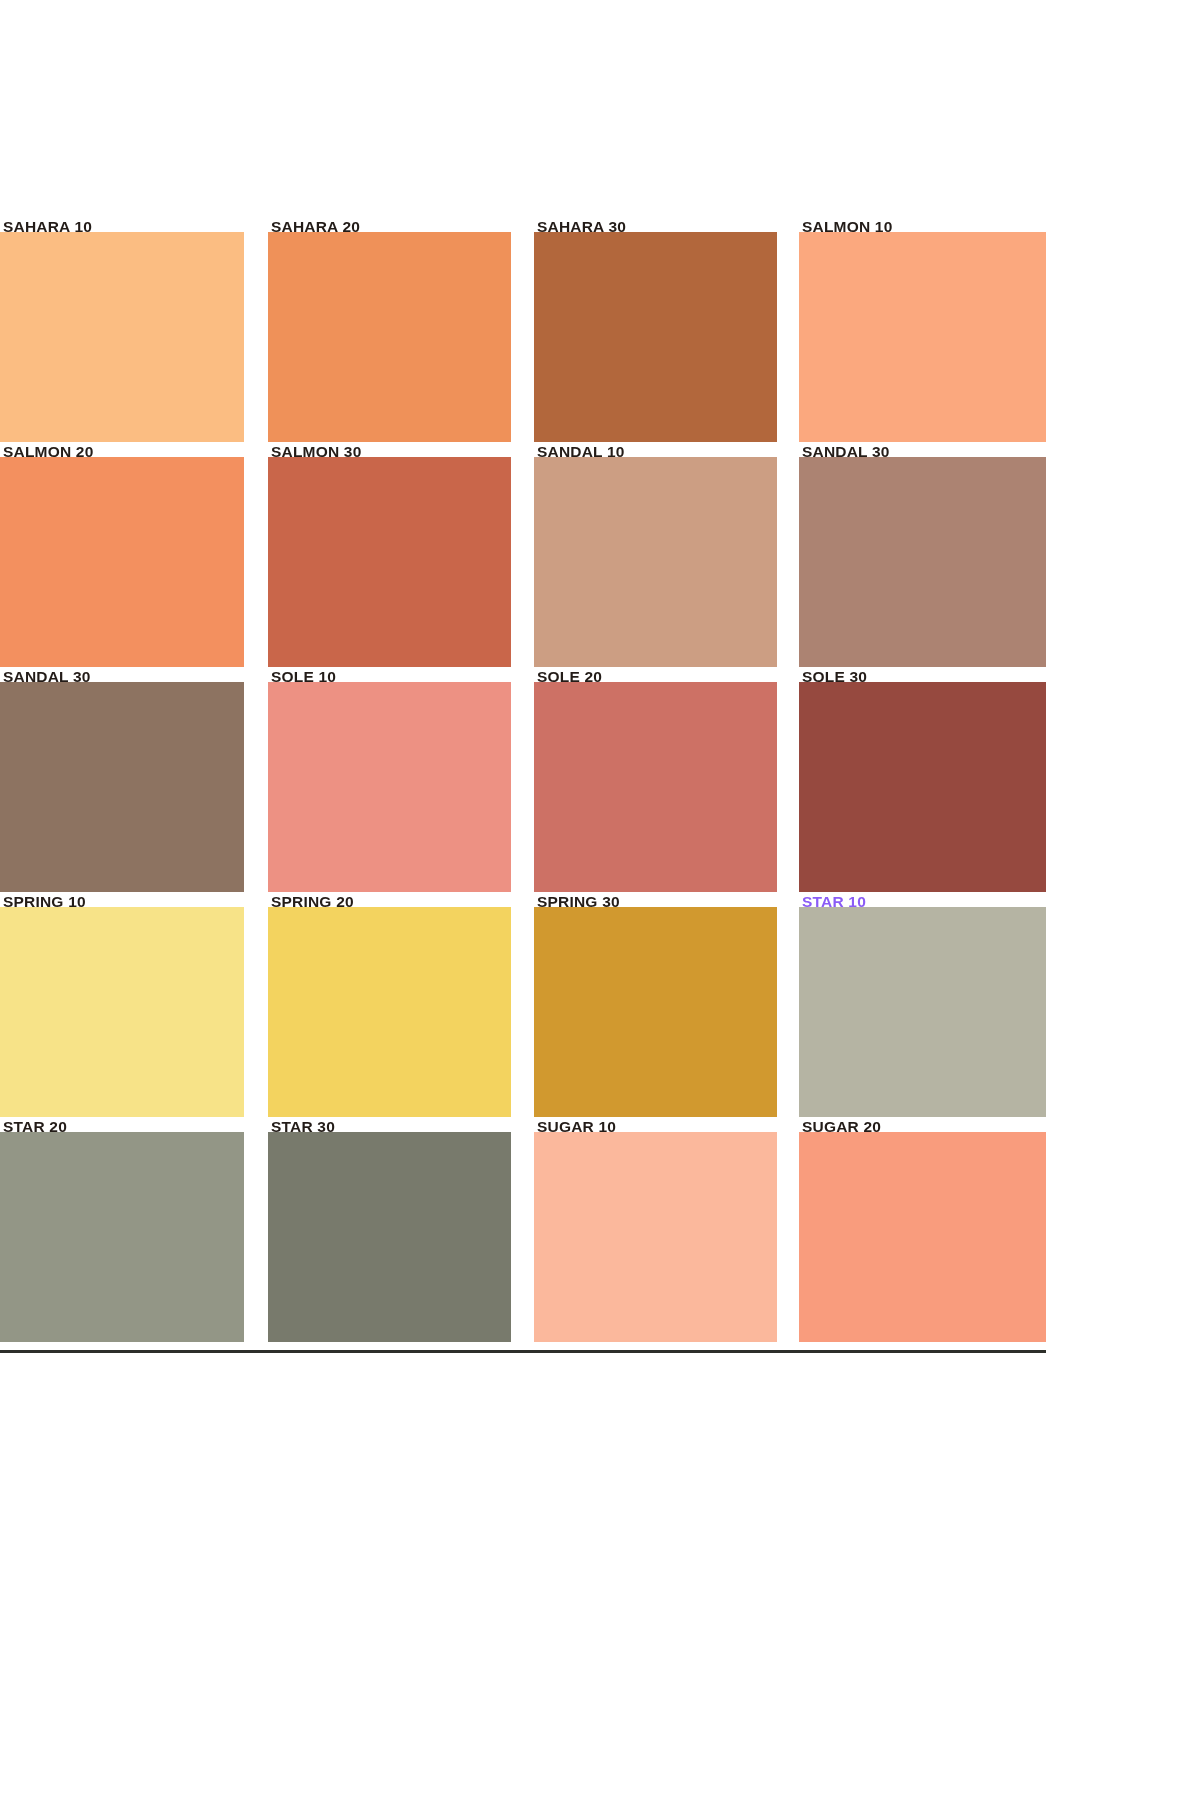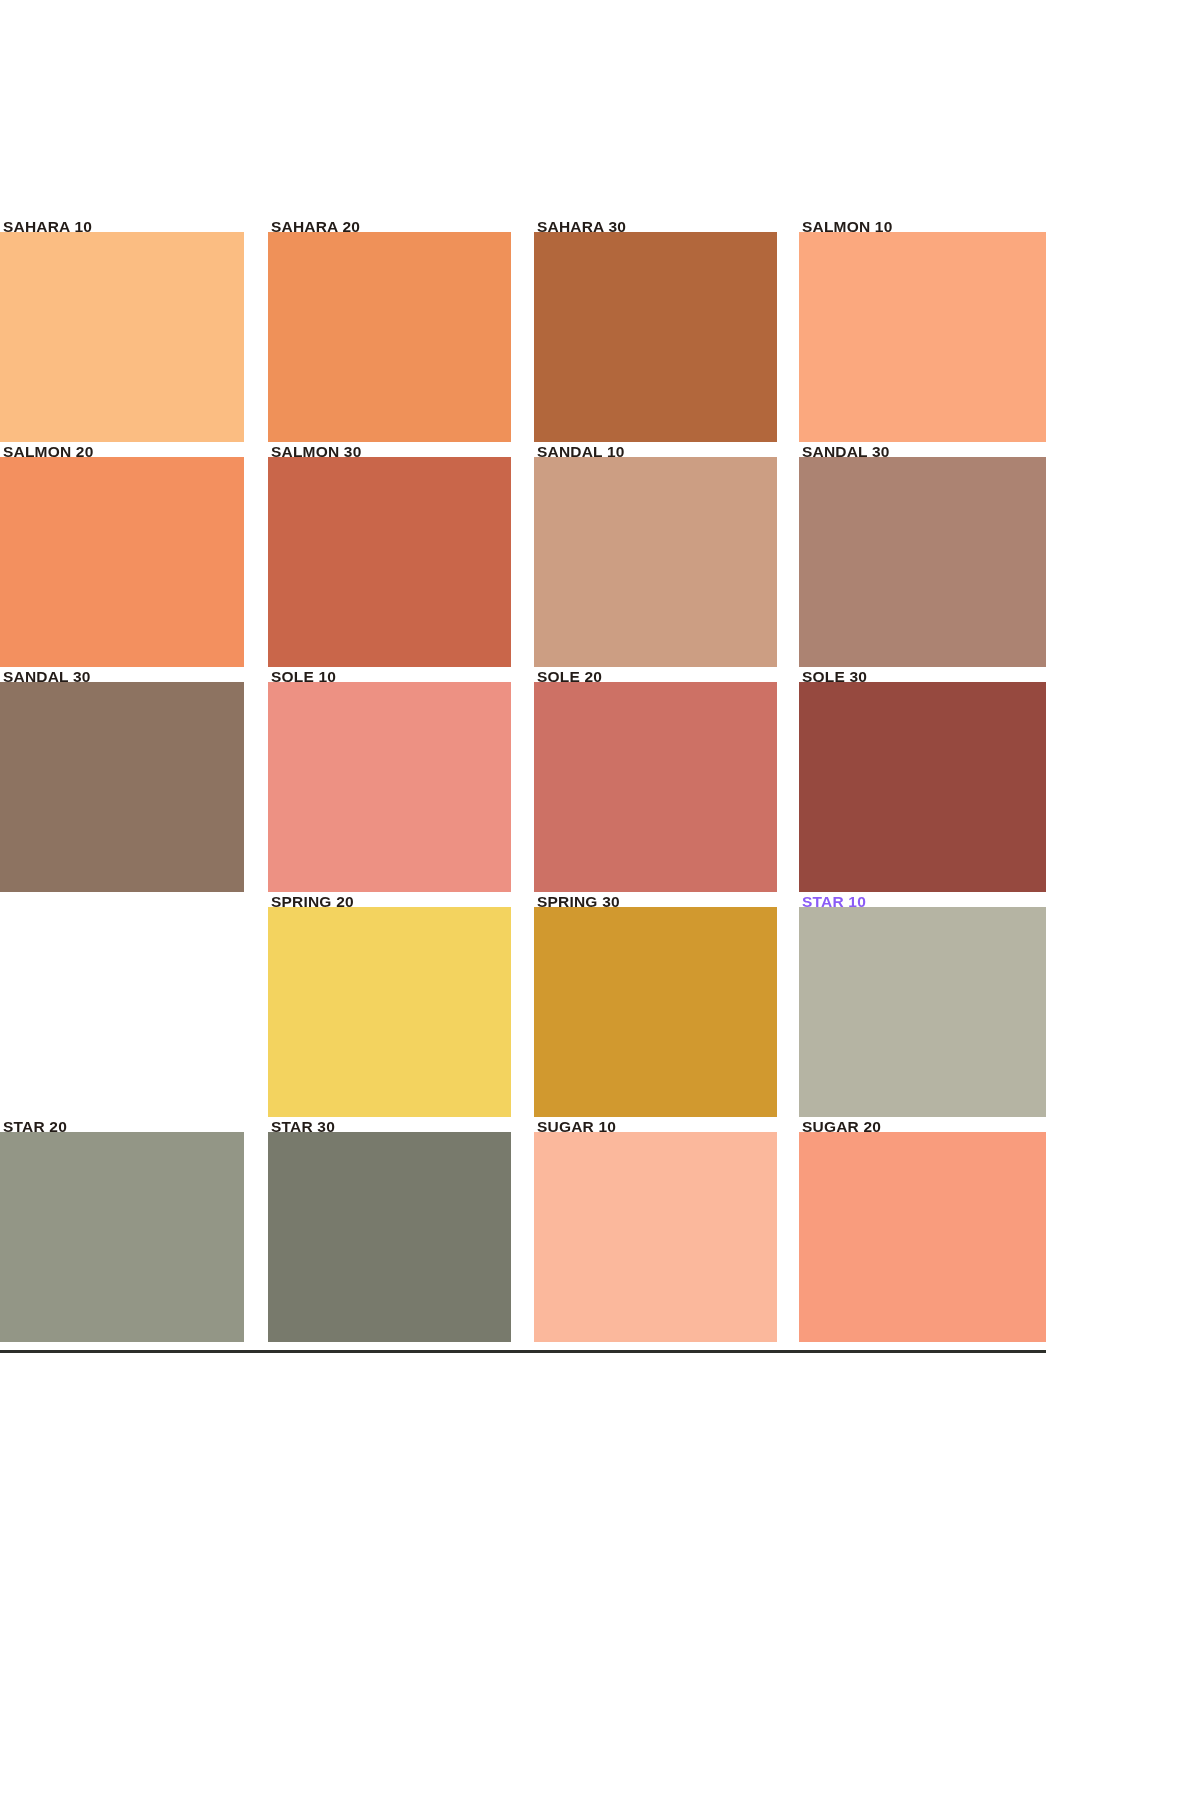--- a/index.html
+++ b/index.html
@@ -165,20 +165,24 @@
         <div class="swatch-fill" style="background: rgb(205, 113, 101);"></div>
         <div class="swatch-label" style="color: rgb(35, 28, 24);">SOLE 20</div>
       </div>
       <div class="swatch col-3">
         <div class="swatch-fill" style="background: rgb(150, 73, 63);"></div>
         <div class="swatch-label" style="color: rgb(35, 28, 24);">SOLE 30</div>
       </div>
     </div>
 
     <div class="swatch-row">
+      <div class="swatch col-0">
+        <div class="swatch-fill" style="background: rgb(247, 227, 136);"></div>
+        <div class="swatch-label" style="color: rgb(35, 28, 24);">SPRING 10</div>
+      </div>
       <div class="swatch col-1">
         <div class="swatch-fill" style="background: rgb(243, 211, 95);"></div>
         <div class="swatch-label" style="color: rgb(35, 28, 24);">SPRING 20</div>
       </div>
       <div class="swatch col-2">
         <div class="swatch-fill" style="background: rgb(209, 153, 47);"></div>
         <div class="swatch-label" style="color: rgb(35, 28, 24);">SPRING 30</div>
       </div>
       <div class="swatch col-3">
         <div class="swatch-fill" style="background: rgb(181, 180, 163);"></div>

